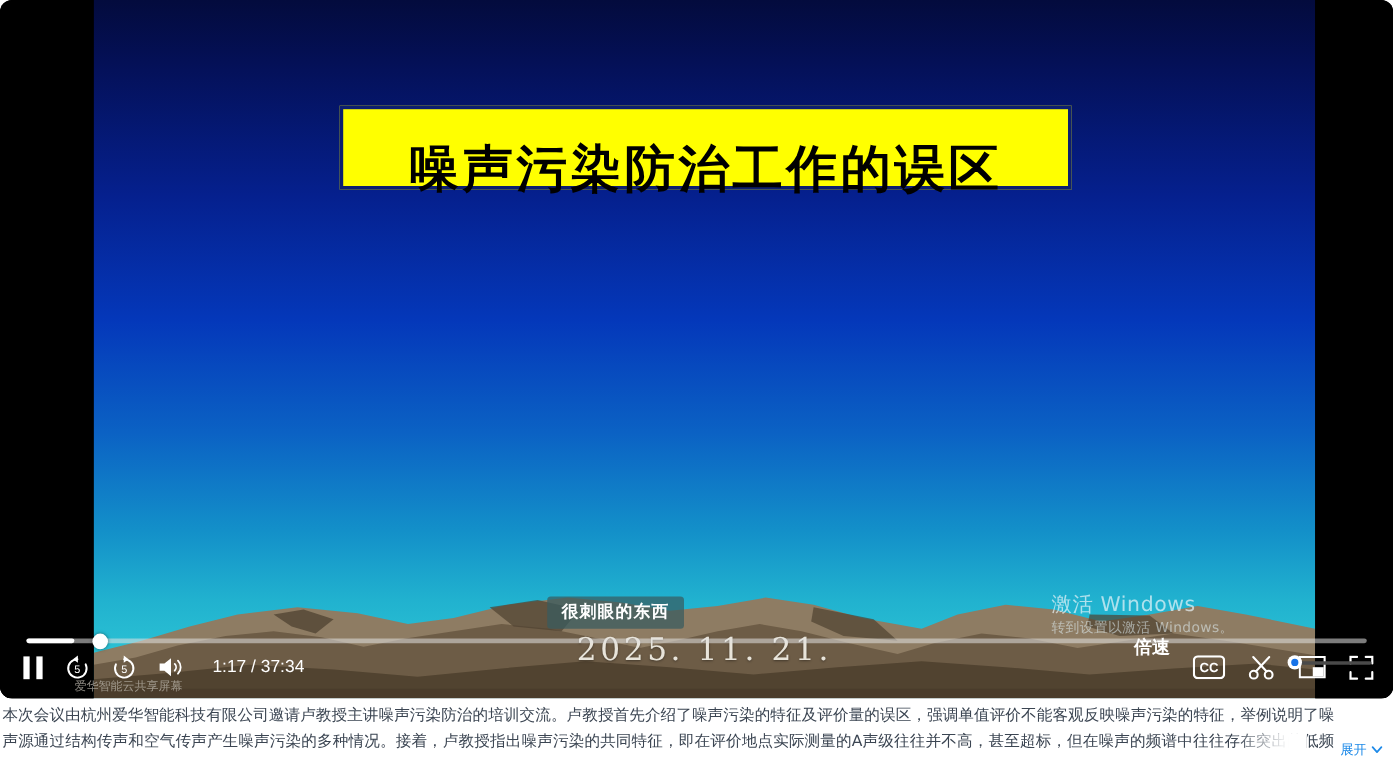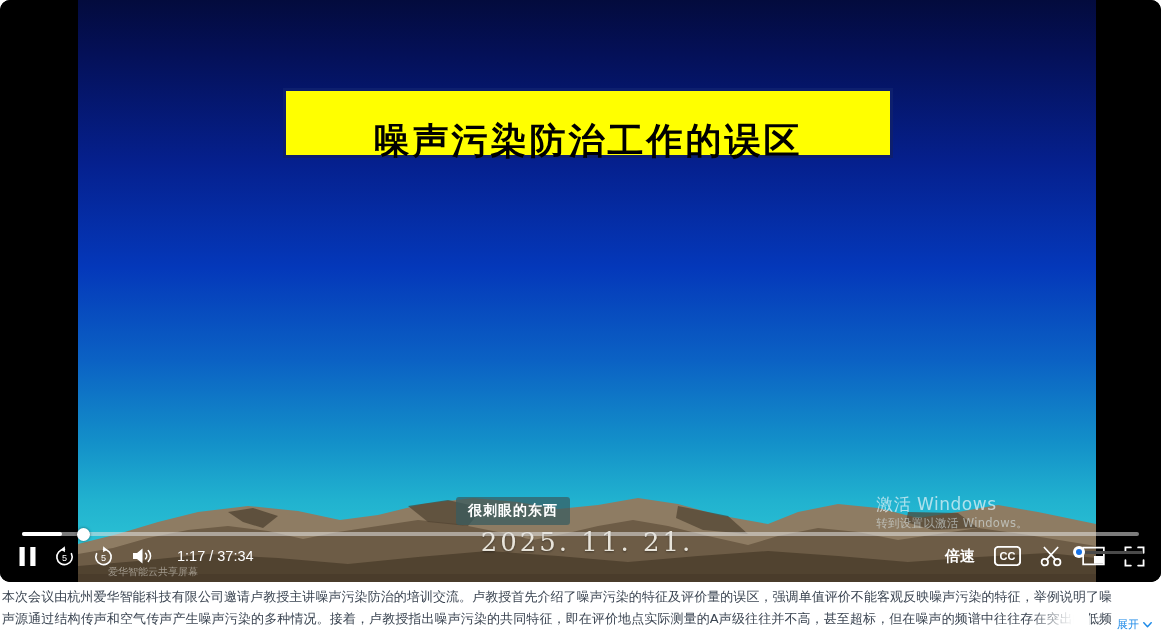--- a/index.html
+++ b/index.html
@@ -52,21 +52,21 @@
     position: absolute;
     left: 205px; top: 88px;
     width: 610px; height: 70px;
     background: #FFFF00;
     border: 3px solid #0d1f6e;
     display: flex; align-items: center; justify-content: center;
     z-index: 3;
   }
   .title-banner span {
     font-family: "DejaVu Sans", "Liberation Sans", sans-serif;
-    font-size: 36px;
+    font-size: 42px;
     font-weight: 700;
     color: #000;
     letter-spacing: 3px;
     white-space: nowrap;
     margin-top: 36px;
   }
 
   
   .sub-box {
     position: absolute;
@@ -191,21 +191,21 @@
     border-bottom-right-radius: 10px;
   }
 
   .ctrl-left {
     position: absolute; left: 18px; bottom: 0; height: 52px;
     display: flex; align-items: center; gap: 16px;
     z-index: 3;
   }
   .ctrl-right {
     position: absolute; right: 16px; bottom: 0; height: 52px;
-    display: flex; align-items: center; gap: 19px;
+    display: flex; gap: 19px;
     z-index: 3;
   }
   .cbtn {
     display: flex; align-items: center; justify-content: center;
     color: #fff; cursor: pointer; line-height: 0;
   }
   .time-label {
     color: #fff; font-size: 14.5px; margin-left: 6px;
     font-family: "Liberation Sans", sans-serif; white-space: nowrap;
   }
@@ -239,21 +239,20 @@
   }
 
   
   .share-mark {
     position: absolute;
     left: 62px; bottom: 3px;
     font-size: 10px; color: rgba(190,185,175,.72);
     font-family: Liberation Mono, monospace;
     letter-spacing: 0px; white-space: nowrap;
     z-index: 4;
-    margin-left: 46px;
   }
 
   
   .desc {
     position: relative;
     width: 1161px; height: 55px;
     padding: 4px 0 0 0;
     background: #fff;
   }
   .desc-text {

